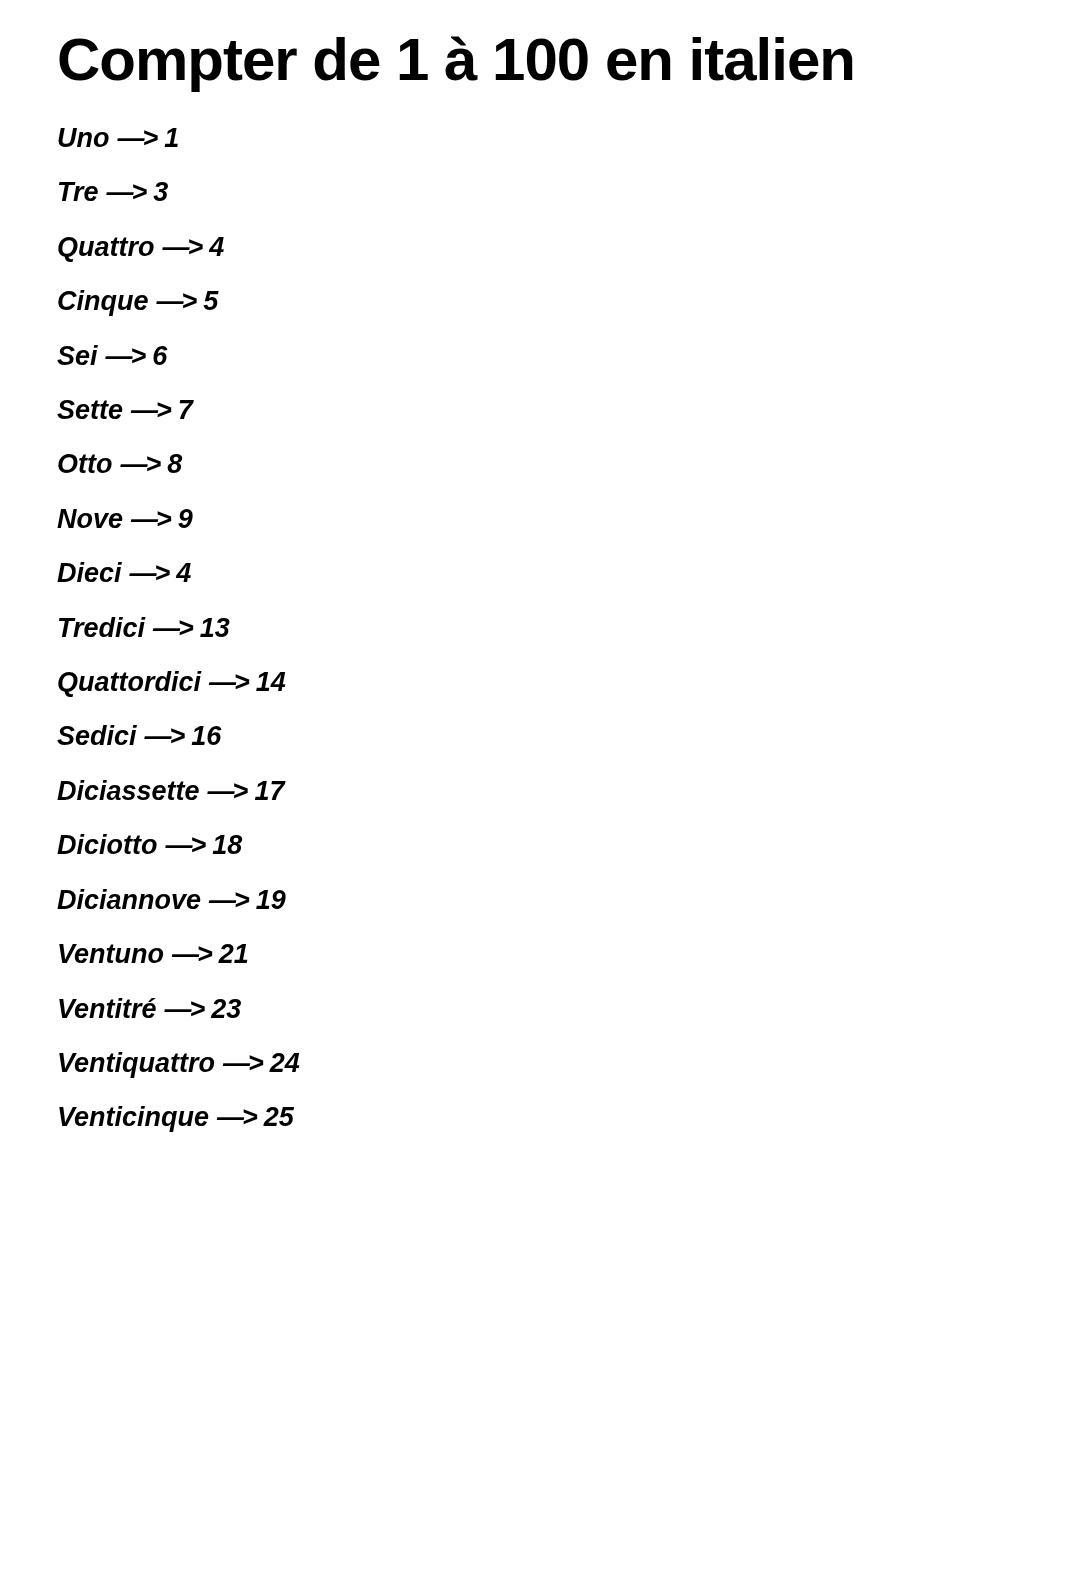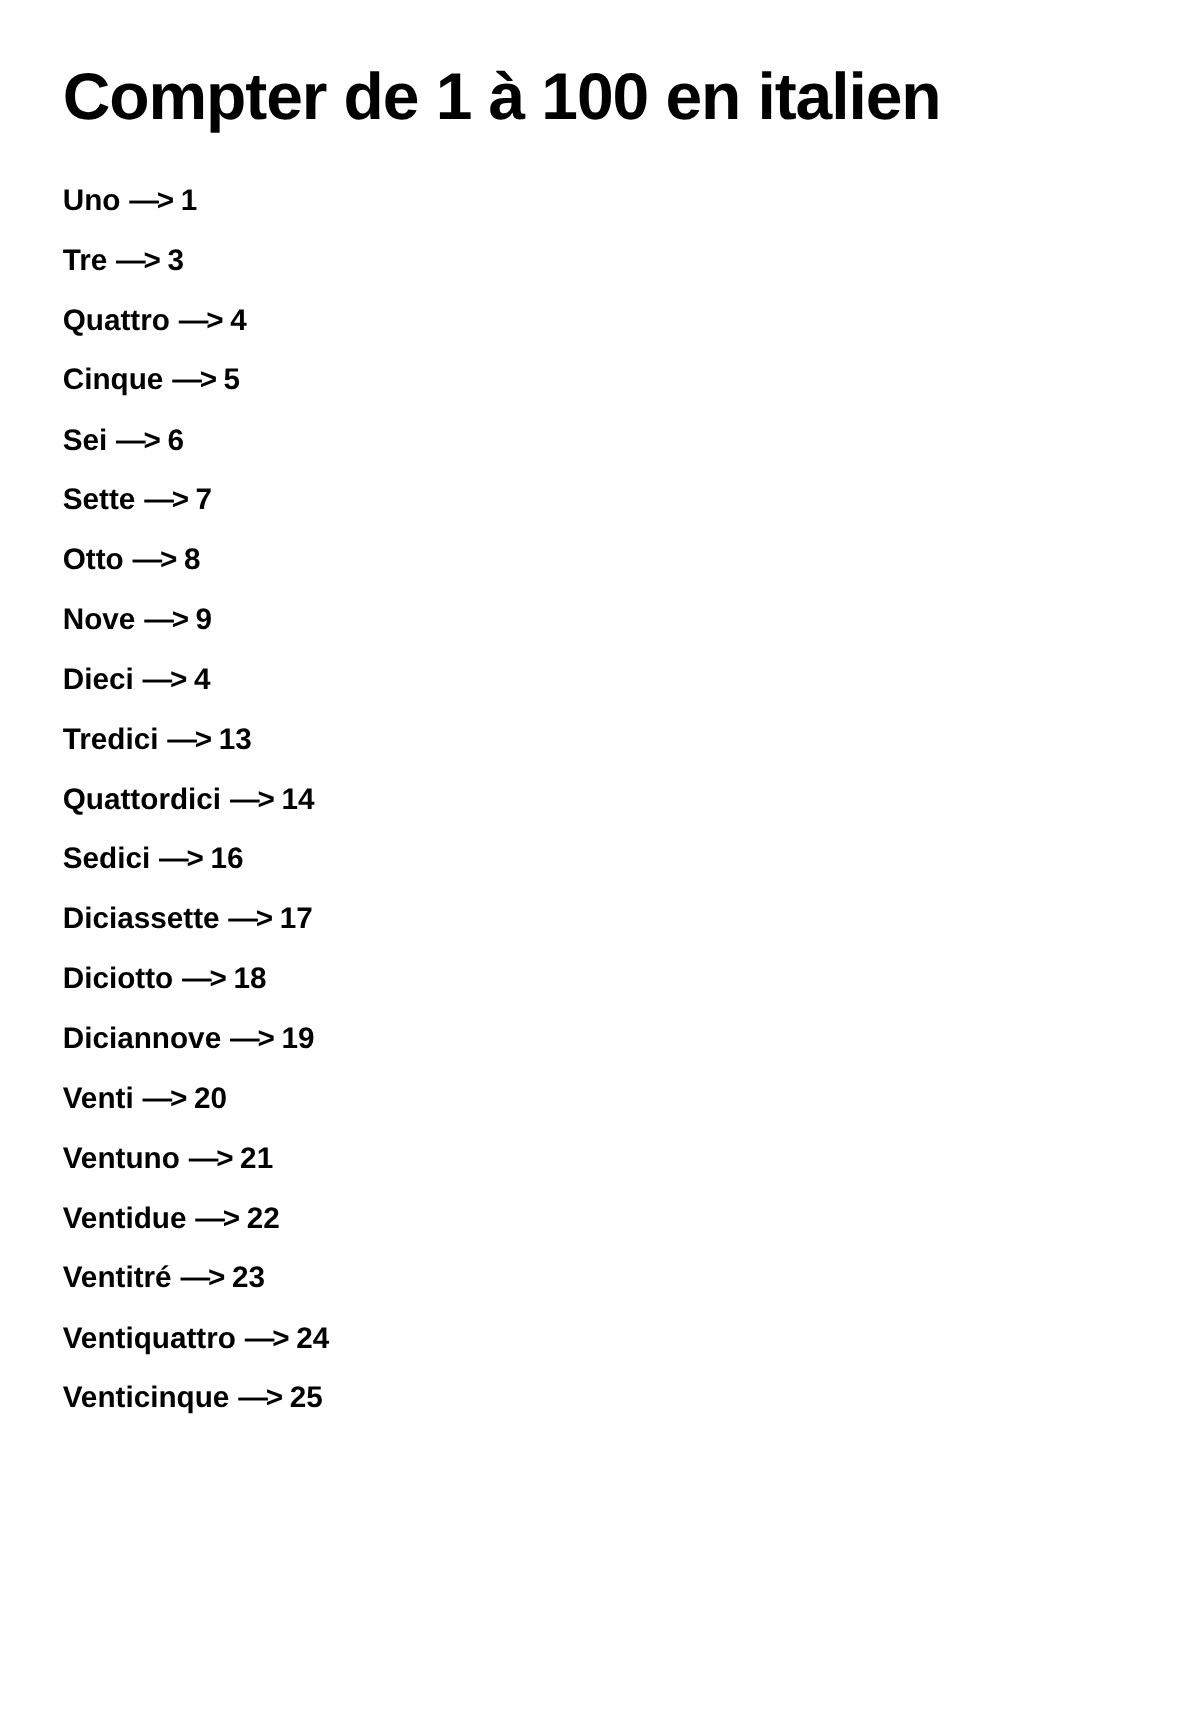--- a/index.html
+++ b/index.html
@@ -8,36 +8,37 @@
     background: #ffffff;
     width: 1080px;
     height: 1574px;
     overflow: hidden;
   }
   .page {
     width: 1080px;
     height: 1574px;
     background: #ffffff;
     box-sizing: border-box;
-    padding: 52px 40px 0 57px;
+    padding: 24px 40px 0 57px;
     font-family: "Liberation Sans", "DejaVu Sans", sans-serif;
     color: #000000;
   }
   h1.title {
     margin: 0;
     padding: 0;
     font-size: 60px;
     line-height: 72px;
     font-weight: 700;
     letter-spacing: -1px;
     color: #000000;
     white-space: nowrap;
   }
   .number-list {
-    margin-top: 42px;
+    margin-top: 26px;
+    font-style: italic;
   }
   .row {
     margin: 0 0 22px 0;
     padding: 0;
     font-size: 27px;
     line-height: 32.4px;
     font-weight: 700;
     color: #000000;
     white-space: nowrap;
   }
@@ -109,31 +110,25 @@
       </p>
 
       <p class="row">
         <span class="word">Diciotto</span><span class="arrow">—&gt;</span><span class="num">18</span>
       </p>
 
       <p class="row">
         <span class="word">Diciannove</span><span class="arrow">—&gt;</span><span class="num">19</span>
       </p>
 
-      <p class="row">
-        <span class="word">Venti</span><span class="arrow">—&gt;</span><span class="num">20</span>
-      </p>
 
       <p class="row">
         <span class="word">Ventuno</span><span class="arrow">—&gt;</span><span class="num">21</span>
       </p>
 
-      <p class="row">
-        <span class="word">Ventidue</span><span class="arrow">—&gt;</span><span class="num">22</span>
-      </p>
 
       <p class="row">
         <span class="word">Ventitré</span><span class="arrow">—&gt;</span><span class="num">23</span>
       </p>
 
       <p class="row">
         <span class="word">Ventiquattro</span><span class="arrow">—&gt;</span><span class="num">24</span>
       </p>
 
       <p class="row">

